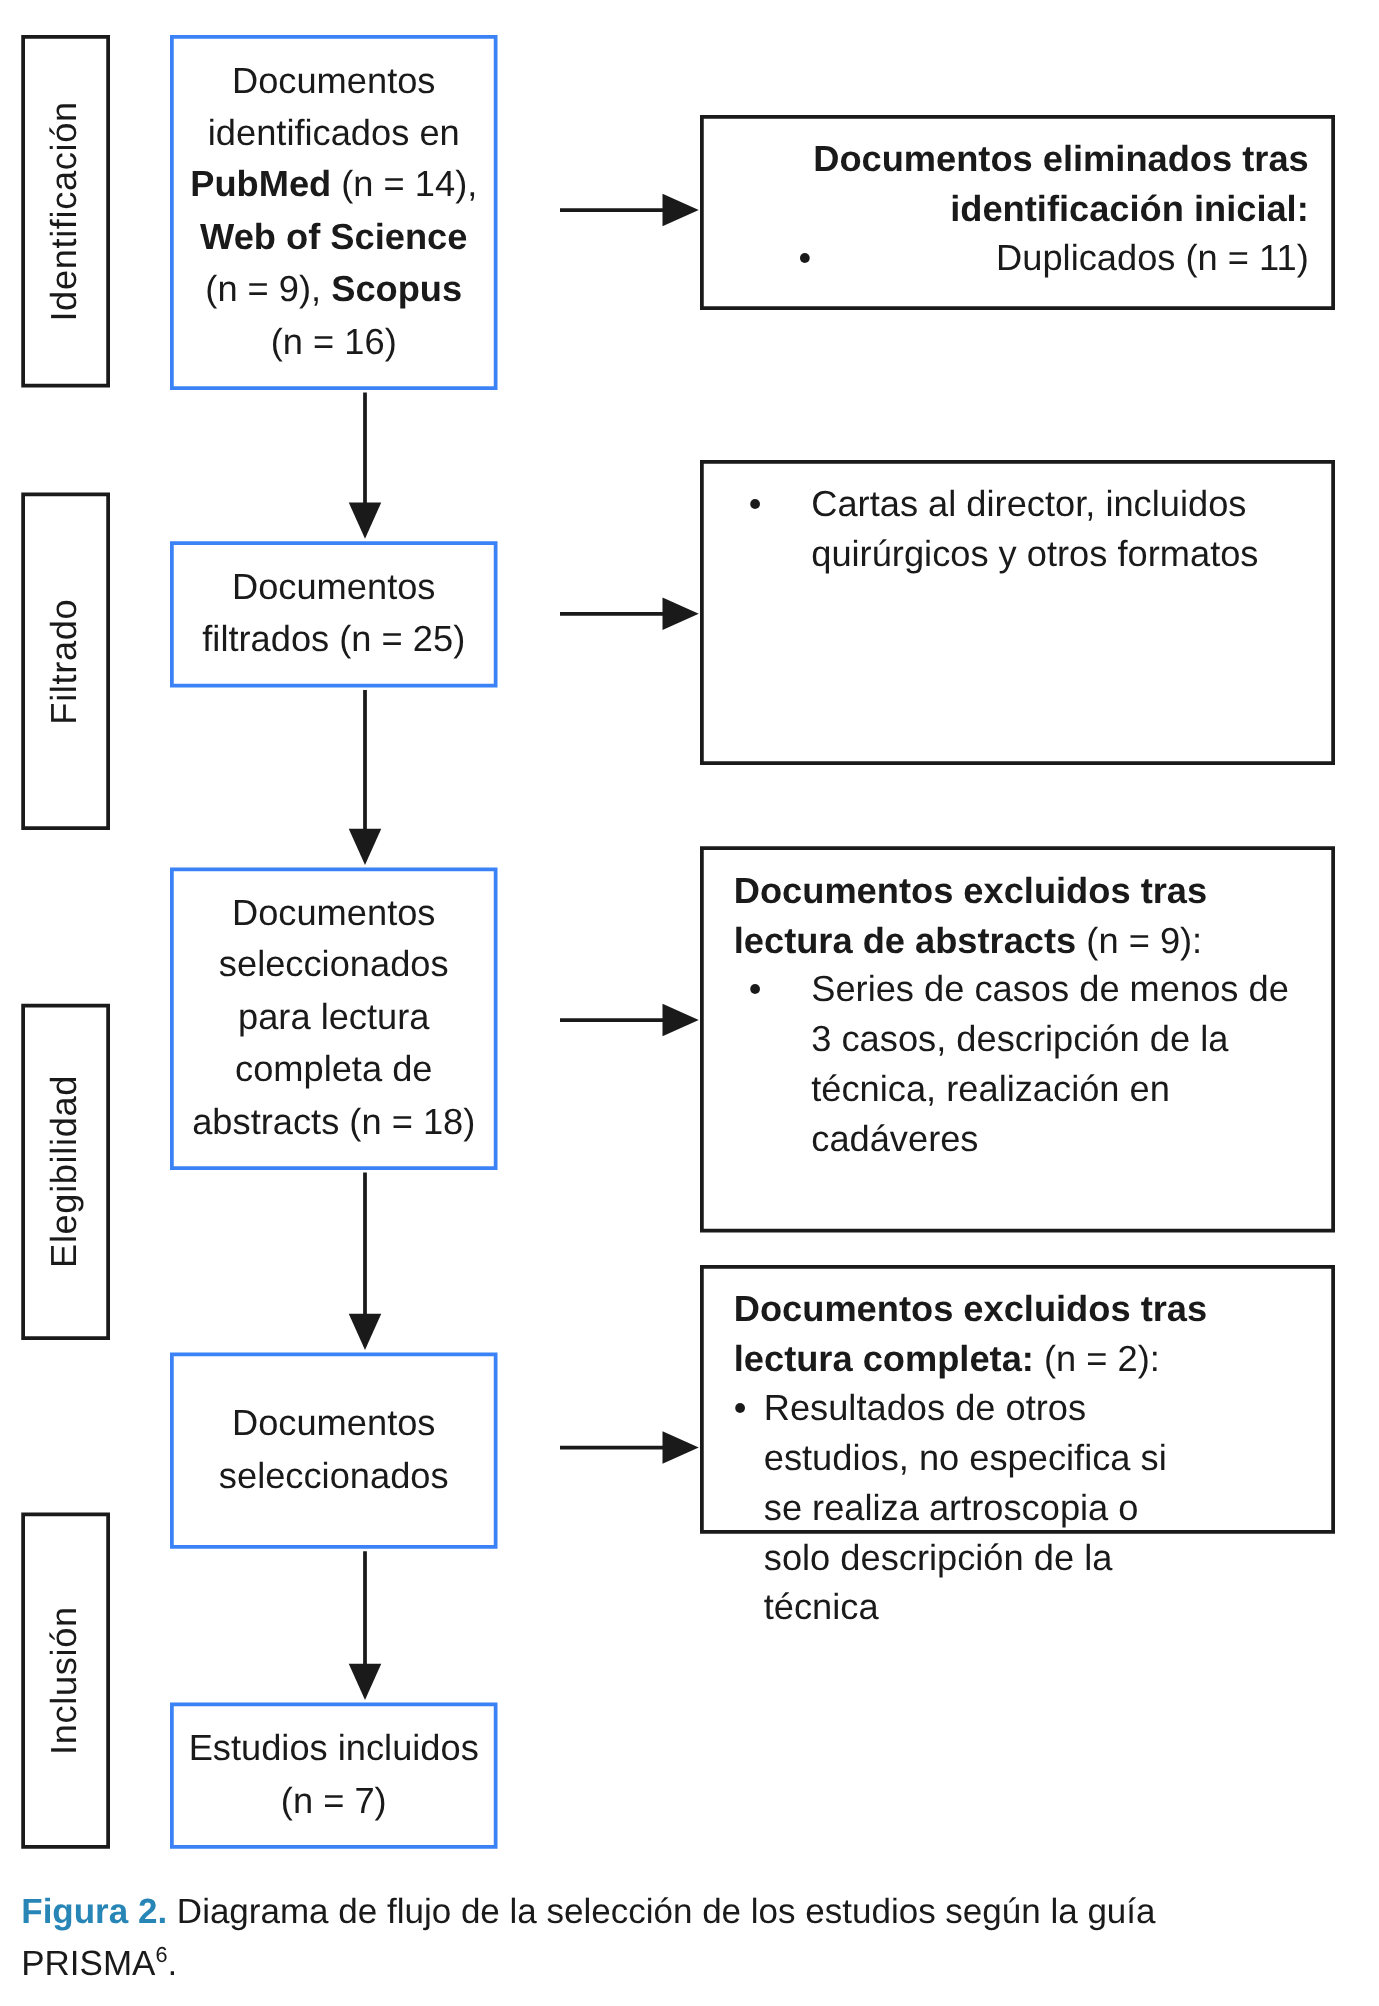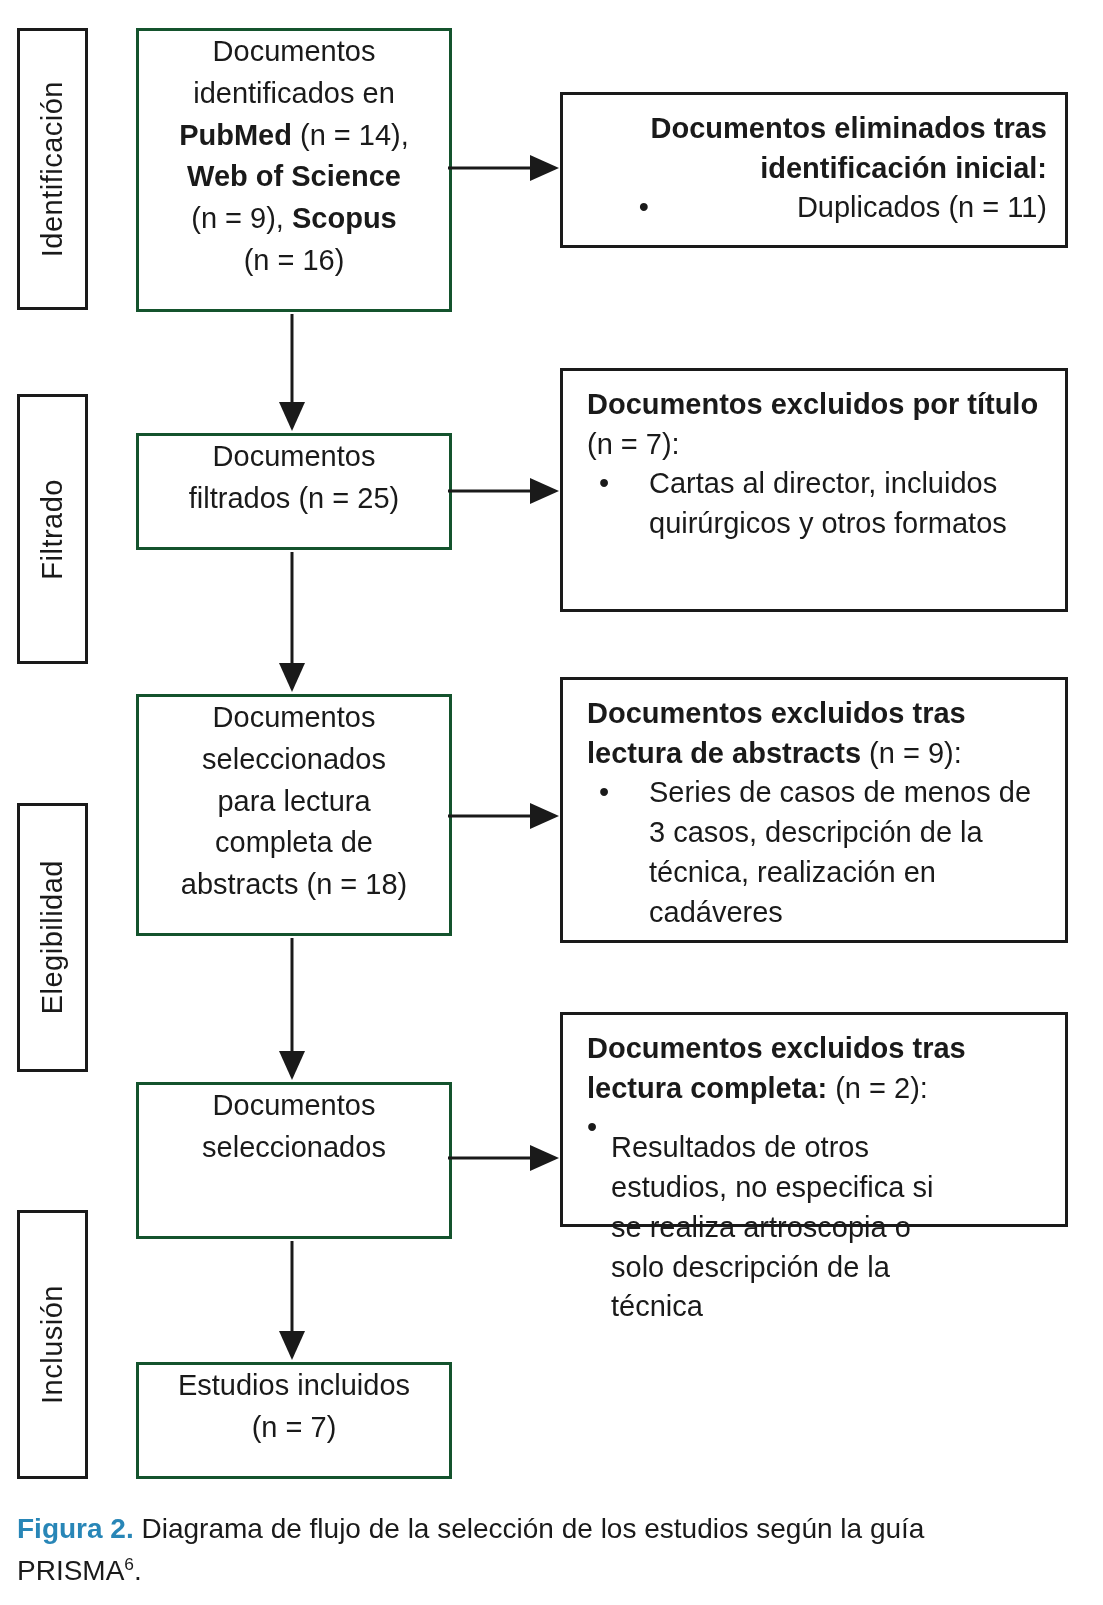--- a/index.html
+++ b/index.html
@@ -18,47 +18,47 @@
     writing-mode:vertical-rl;transform:rotate(180deg);
     font-size:29px;letter-spacing:.5px;white-space:nowrap;
   }
   #stage-identification{top:28px;height:282px;}
   #stage-screening{top:394px;height:270px;}
   #stage-eligibility{top:803px;height:269px;}
   #stage-inclusion{top:1210px;height:269px;}
 
   
   .fbox{
-    position:absolute;left:136px;width:316px;box-sizing:border-box;
-    border:3px solid #14532d;background:#ffffff;
-    display:flex;flex-direction:column;align-items:center;justify-content:flex-start;
+    position:absolute;left:136px;width:262px;box-sizing:border-box;
+    border:3px solid #3b82f6;background:#ffffff;
+    display:flex;flex-direction:column;align-items:center;justify-content:center;
     font-size:29px;line-height:1.44;text-align:center;
   }
   #flow-identified{top:28px;height:284px;}
   #flow-screened{top:433px;height:117px;}
   #flow-abstracts{top:694px;height:242px;}
   #flow-eligible{top:1082px;height:157px;}
   #flow-included{top:1362px;height:117px;}
   .fbox b,.ebox b{font-weight:700;}
 
   
   .ebox{
     position:absolute;left:560px;width:508px;box-sizing:border-box;
     border:3px solid #1a1a1a;background:#ffffff;
     padding:14px 18px 10px 24px;font-size:29px;line-height:1.37;text-align:left;
   }
   #excl-initial{top:92px;height:156px;text-align:right;}
   #excl-title{top:368px;height:244px;}
-  #excl-abstracts{top:677px;height:266px;}
+  #excl-abstracts{top:677px;height:309px;}
   #excl-fulltext{top:1012px;height:215px;}
   .bullet-row{display:flex;}
   .bullet-dot{flex:none;width:62px;padding-left:12px;box-sizing:border-box;}
   .bullet-text{flex:1;}
   .tight .bullet-dot{width:24px;padding-left:0;}
-  .tight .bullet-text{max-width:345px;margin-top:20px;}
+  .tight .bullet-text{max-width:345px;}
 
   
   #arrows{position:absolute;left:0;top:0;pointer-events:none;}
   #arrows line{stroke:#1a1a1a;stroke-width:3;}
   #arrows polygon{fill:#1a1a1a;}
 
   
   #caption{
     position:absolute;left:17px;top:1508px;width:1010px;
     font-size:28px;line-height:1.5;color:#1a1a1a;
@@ -113,21 +113,20 @@
     </div>
 
   <div class="ebox" id="excl-initial">
       <div><b>Documentos eliminados tras identificación inicial:</b></div>
       <div class="bullet-row">
         <span class="bullet-dot">•</span>
         <span class="bullet-text">Duplicados (n = 11)</span>
       </div>
     </div>
   <div class="ebox" id="excl-title">
-      <div><b>Documentos excluidos por título</b><span> (n = 7):</span></div>
       <div class="bullet-row">
         <span class="bullet-dot">•</span>
         <span class="bullet-text">Cartas al director, incluidos quirúrgicos y otros formatos</span>
       </div>
     </div>
   <div class="ebox" id="excl-abstracts">
       <div><b>Documentos excluidos tras lectura de abstracts</b><span> (n = 9):</span></div>
       <div class="bullet-row">
         <span class="bullet-dot">•</span>
         <span class="bullet-text">Series de casos de menos de 3 casos, descripción de la técnica, realización en cadáveres</span>

